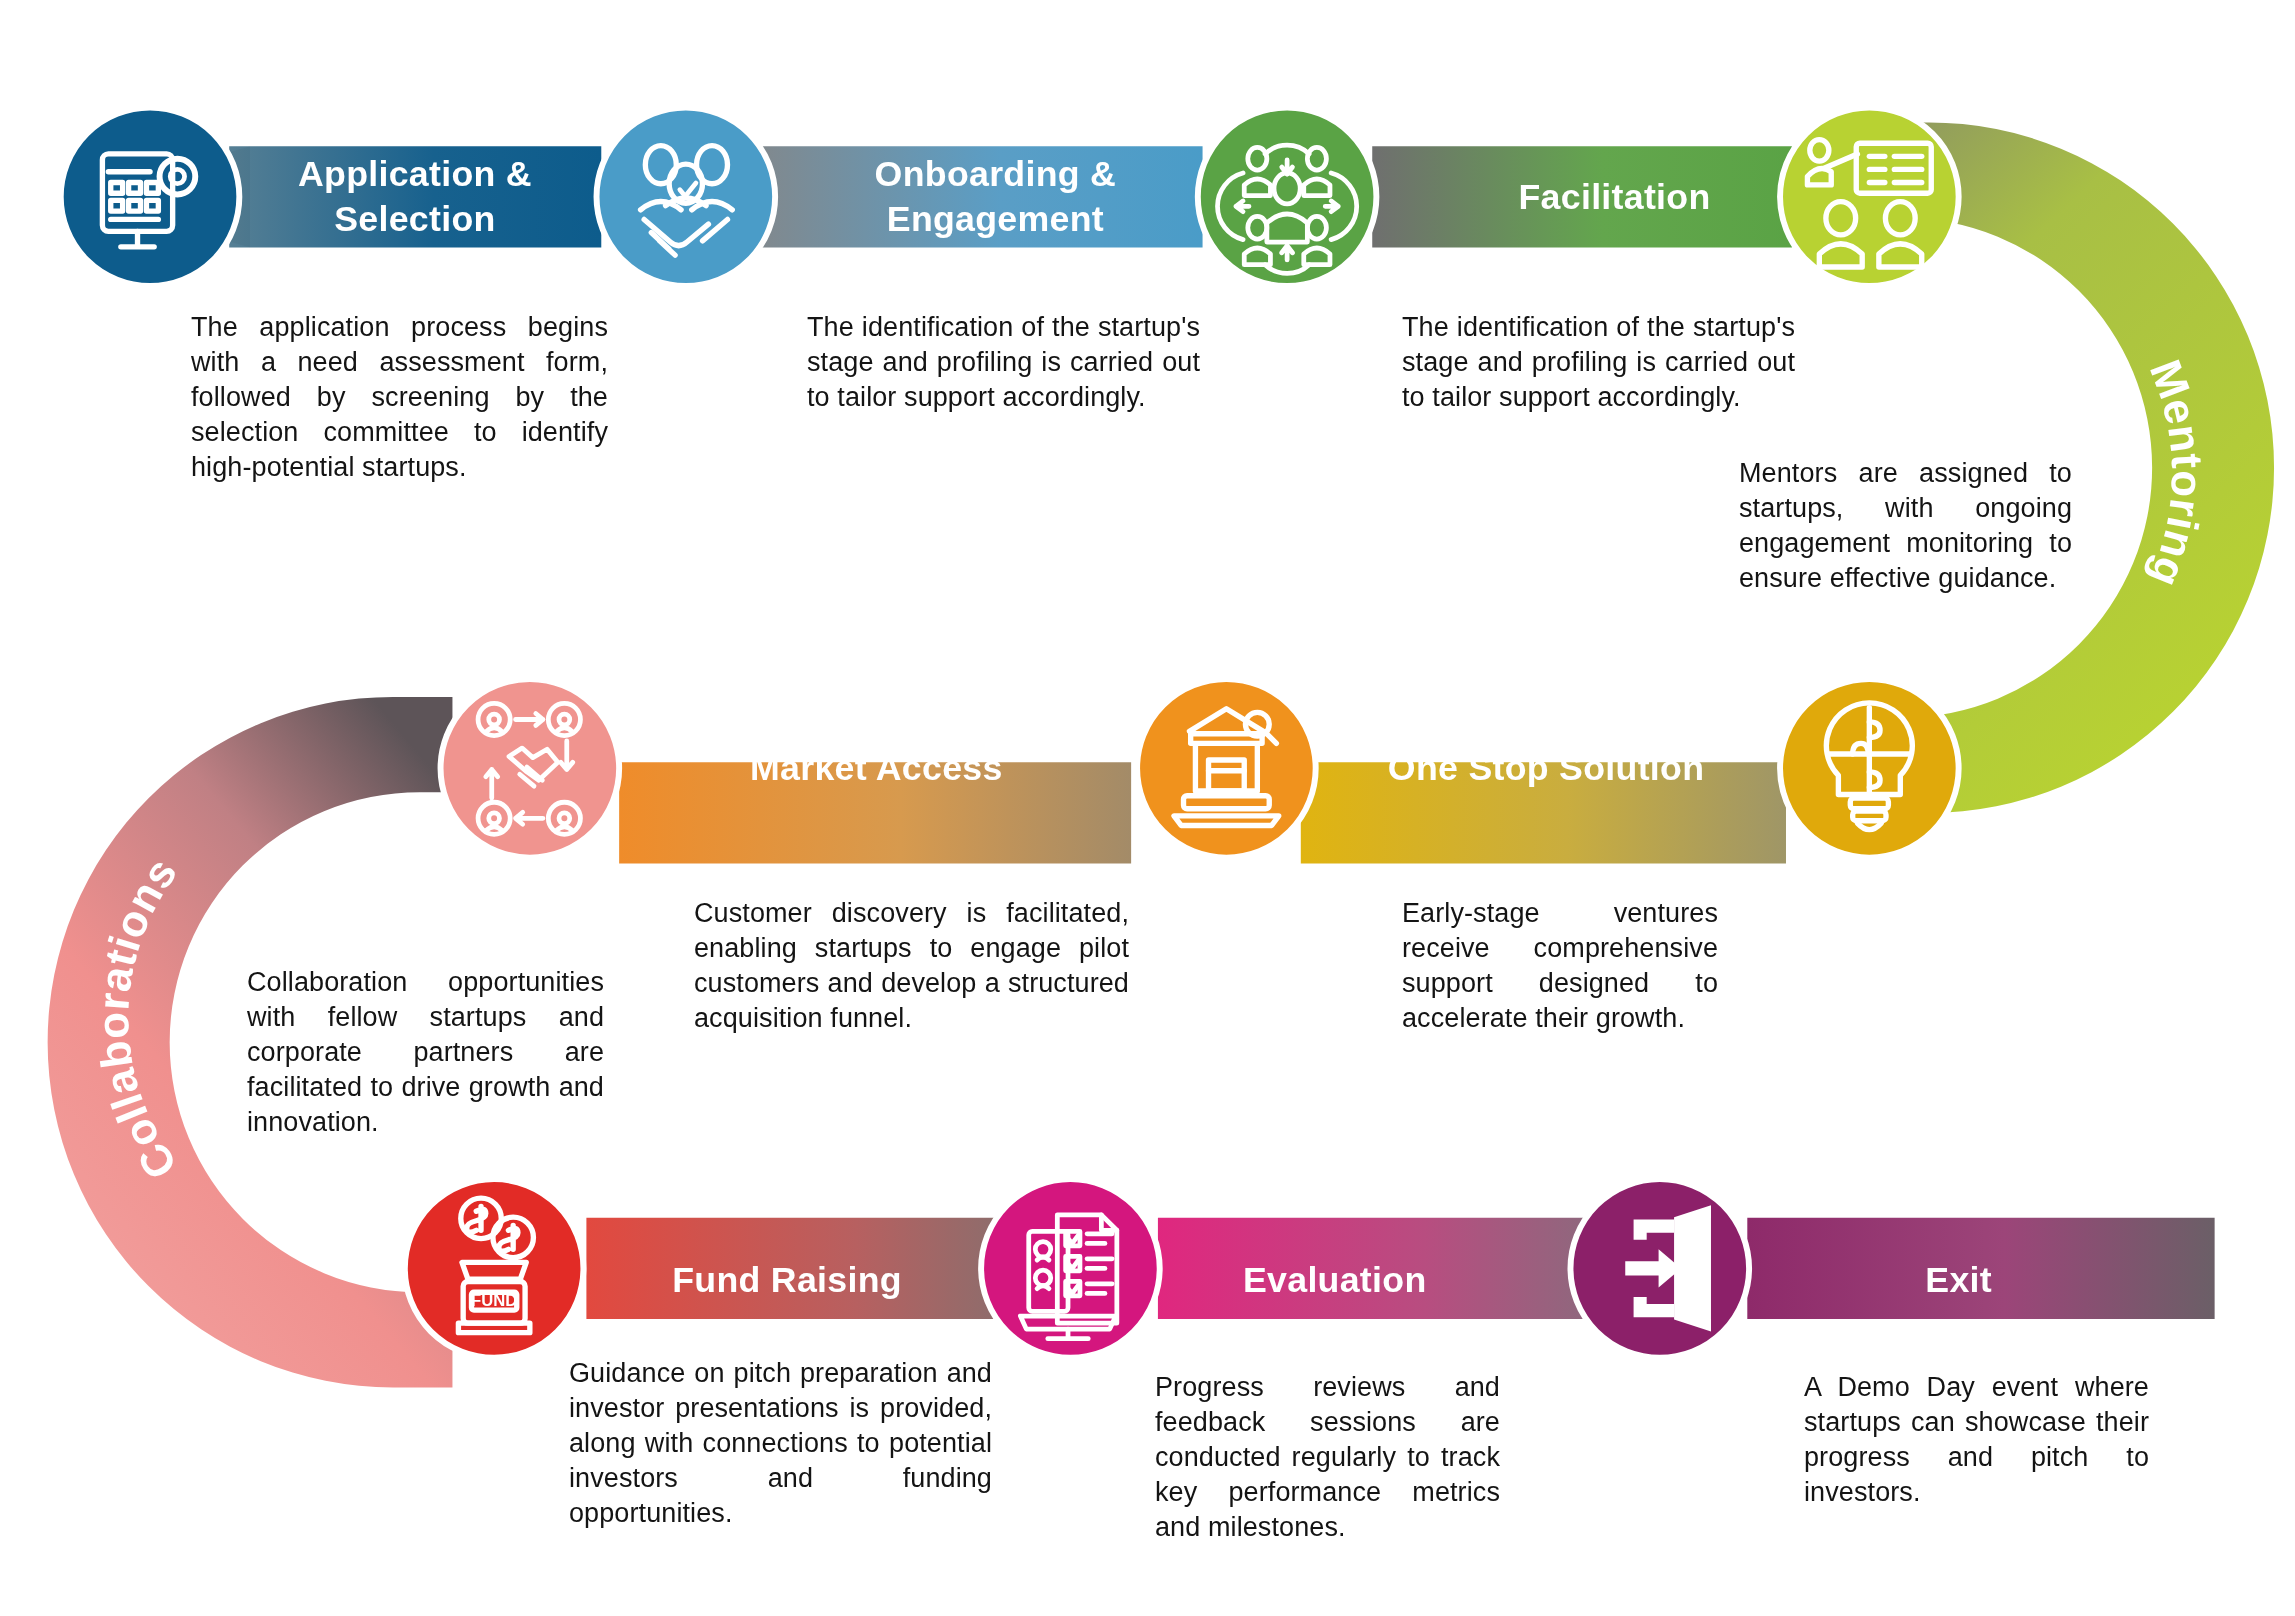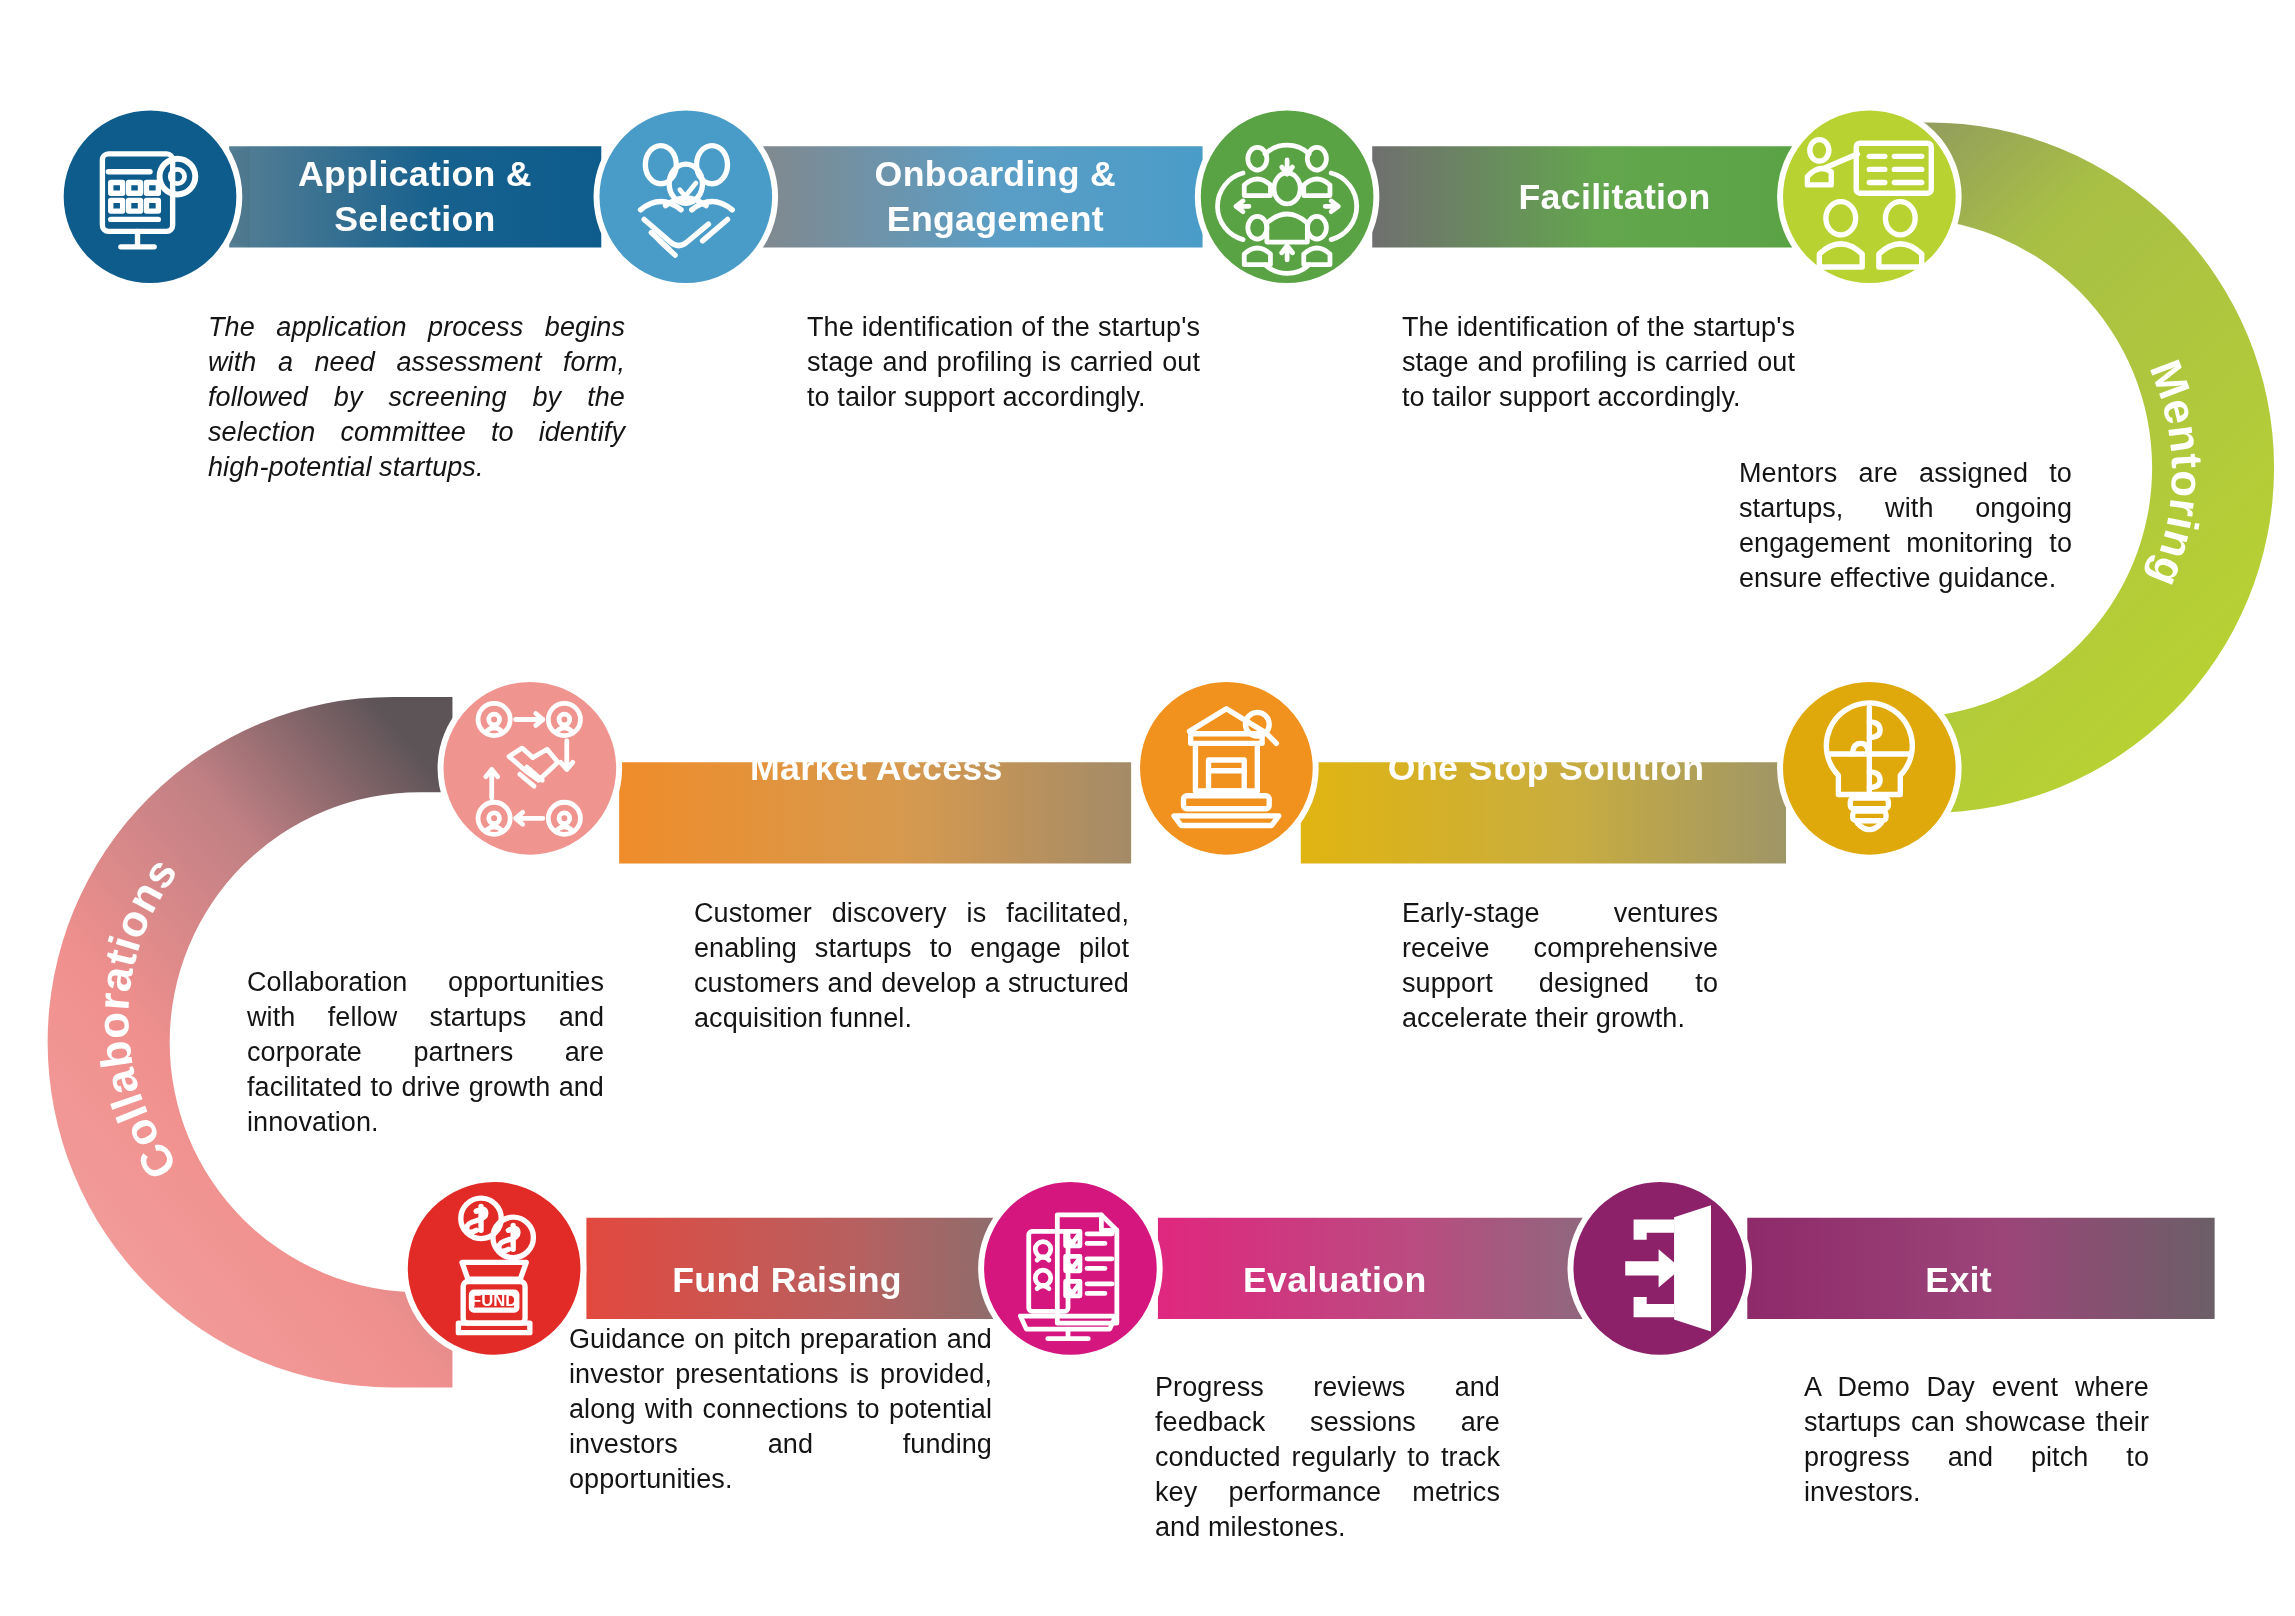--- a/index.html
+++ b/index.html
@@ -326,34 +326,34 @@
     <text class="node-label" x="2712" y="350" text-anchor="middle">Facilitation</text>
 
     <text class="node-label" x="1472" y="1310" text-anchor="middle">Market Access</text>
     <text class="node-label" x="2597" y="1310" text-anchor="middle">One Stop Solution</text>
 
     <text class="node-label" x="1322" y="2170" text-anchor="middle">Fund Raising</text>
     <text class="node-label" x="2242" y="2170" text-anchor="middle">Evaluation</text>
     <text class="node-label" x="3290" y="2170" text-anchor="middle">Exit</text>
   </svg>
 
-  <div class="desc" style="left:208px; top:310px; width:417px;font-style:italic;">The application process begins with a need assessment form, followed by screening by the selection committee to identify high-potential startups.</div>
+  <div class="desc" style="left:191px; top:310px; width:417px;">The application process begins with a need assessment form, followed by screening by the selection committee to identify high-potential startups.</div>
 
   <div class="desc" style="left:807px; top:310px; width:393px;">The identification of the startup's stage and profiling is carried out to tailor support accordingly.</div>
 
   <div class="desc" style="left:1402px; top:310px; width:393px;">The identification of the startup's stage and profiling is carried out to tailor support accordingly.</div>
 
   <div class="desc" style="left:1739px; top:456px; width:333px;">Mentors are assigned to startups, with ongoing engagement monitoring to ensure effective guidance.</div>
 
   <div class="desc" style="left:694px; top:896px; width:435px;">Customer discovery is facilitated, enabling startups to engage pilot customers and develop a structured acquisition funnel.</div>
 
   <div class="desc" style="left:247px; top:965px; width:357px;">Collaboration opportunities with fellow startups and corporate partners are facilitated to drive growth and innovation.</div>
 
   <div class="desc" style="left:1402px; top:896px; width:316px;">Early-stage ventures receive comprehensive support designed to accelerate their growth.</div>
 
-  <div class="desc" style="left:569px; top:1322px; width:423px;">Guidance on pitch preparation and investor presentations is provided, along with connections to potential investors and funding opportunities.</div>
+  <div class="desc" style="left:569px; top:1356px; width:423px;">Guidance on pitch preparation and investor presentations is provided, along with connections to potential investors and funding opportunities.</div>
 
   <div class="desc" style="left:1155px; top:1370px; width:345px;">Progress reviews and feedback sessions are conducted regularly to track key performance metrics and milestones.</div>
 
   <div class="desc" style="left:1771px; top:1370px; width:345px;margin-left:33px;">A Demo Day event where startups can showcase their progress and pitch to investors.</div>
 
 </div>
 
 
 </body></html>

